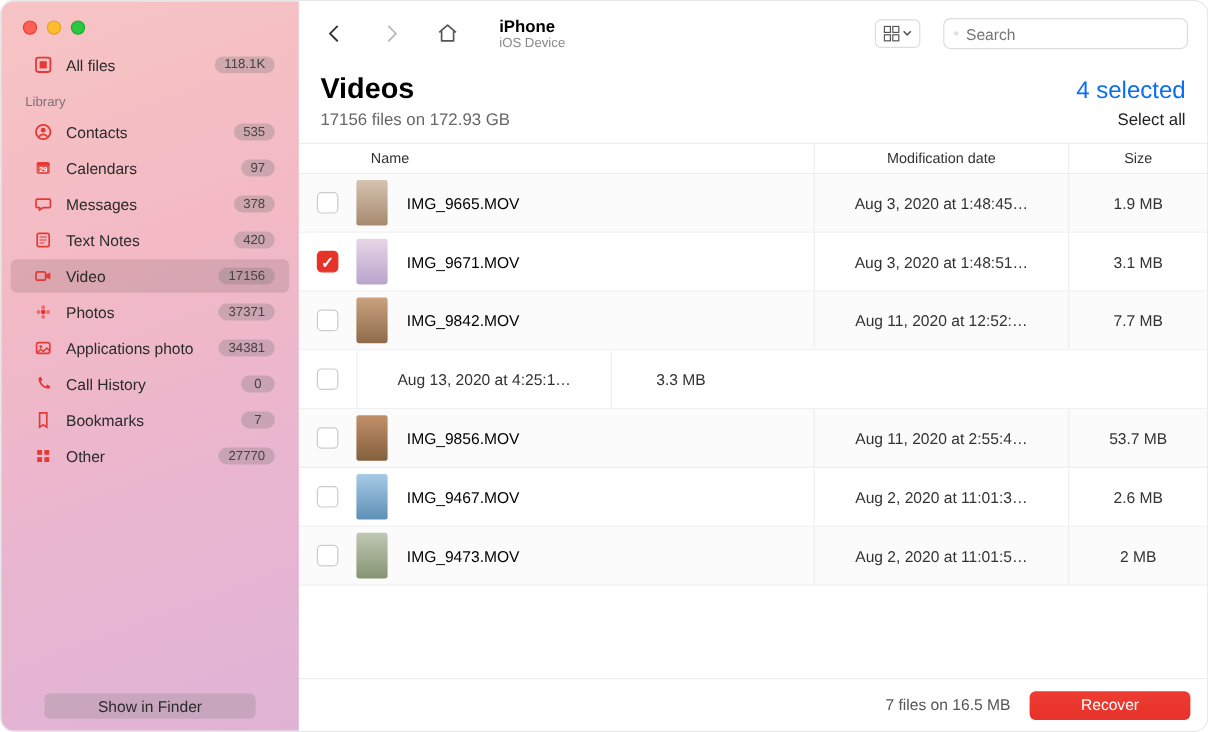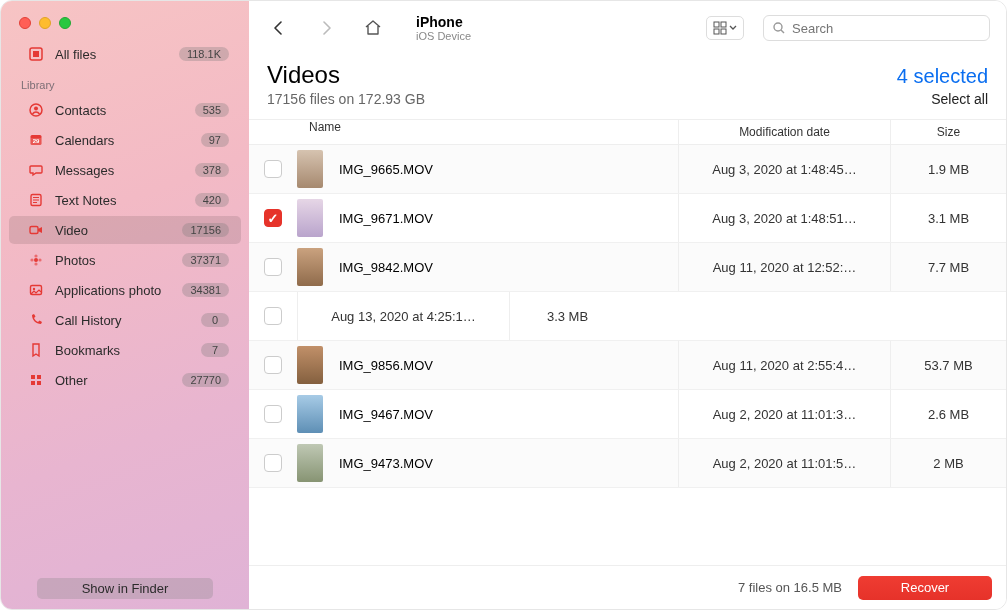--- a/index.html
+++ b/index.html
@@ -95,47 +95,47 @@
 .device-title { font-size: 14px; font-weight: 700; color: #000; }
 .device-sub { font-size: 11px; color: #888; }
 .topbar-spacer { flex: 1; }
 .view-toggle {
   width: 38px; height: 24px;
   border: 1px solid #ddd; border-radius: 5px;
   display: flex; align-items: center; justify-content: center;
   color: #555; font-size: 12px; gap:2px;
 }
 .search-box {
-  width: 227px; height: 26px;
+  width: 204px; height: 26px;
   border: 1px solid #ddd; border-radius: 6px;
   display: flex; align-items: center; padding: 0 8px;
   color: #999; font-size: 13px; gap:6px;
 }
 .search-box input { border:none; outline:none; flex:1; font-size:13px; background:transparent; }
 
 .heading {
   padding: 6px 18px 12px 18px;
   display: flex;
   align-items: flex-end;
 }
 .heading-left { flex: 1; }
-.heading h1 { font-size: 24px; font-weight: 400; }
+.heading h1 { font-size: 24px; font-weight: 700; }
 .heading-sub { font-size: 14px; color: #666; margin-top: 2px; }
 .heading-right { text-align: right; }
 .selected-count { font-size: 20px; color: #0a6ef0; font-weight: 400; }
 .select-all { font-size: 14px; color: #222; margin-top:3px; }
 
 .table-header {
   display: flex;
   border-top: 1px solid #eee;
   border-bottom: 1px solid #eee;
   font-size: 12px;
   color: #333;
   height: 26px;
-  align-items: flex-start;
+  align-items: center;
 }
 .col-check { width: 48px; }
 .col-name-h { padding-left:12px; flex: 1; }
 .col-date { width: 212px; text-align: center; border-left:1px solid #eee; height:100%; display:flex; align-items:center; justify-content:center;}
 .col-size { width: 116px; text-align: center; border-left:1px solid #eee; height:100%; display:flex; align-items:center; justify-content:center;}
 
 .rows { flex:1; overflow: hidden; }
 .row {
   display: flex; align-items: center;
   height: 49px;

